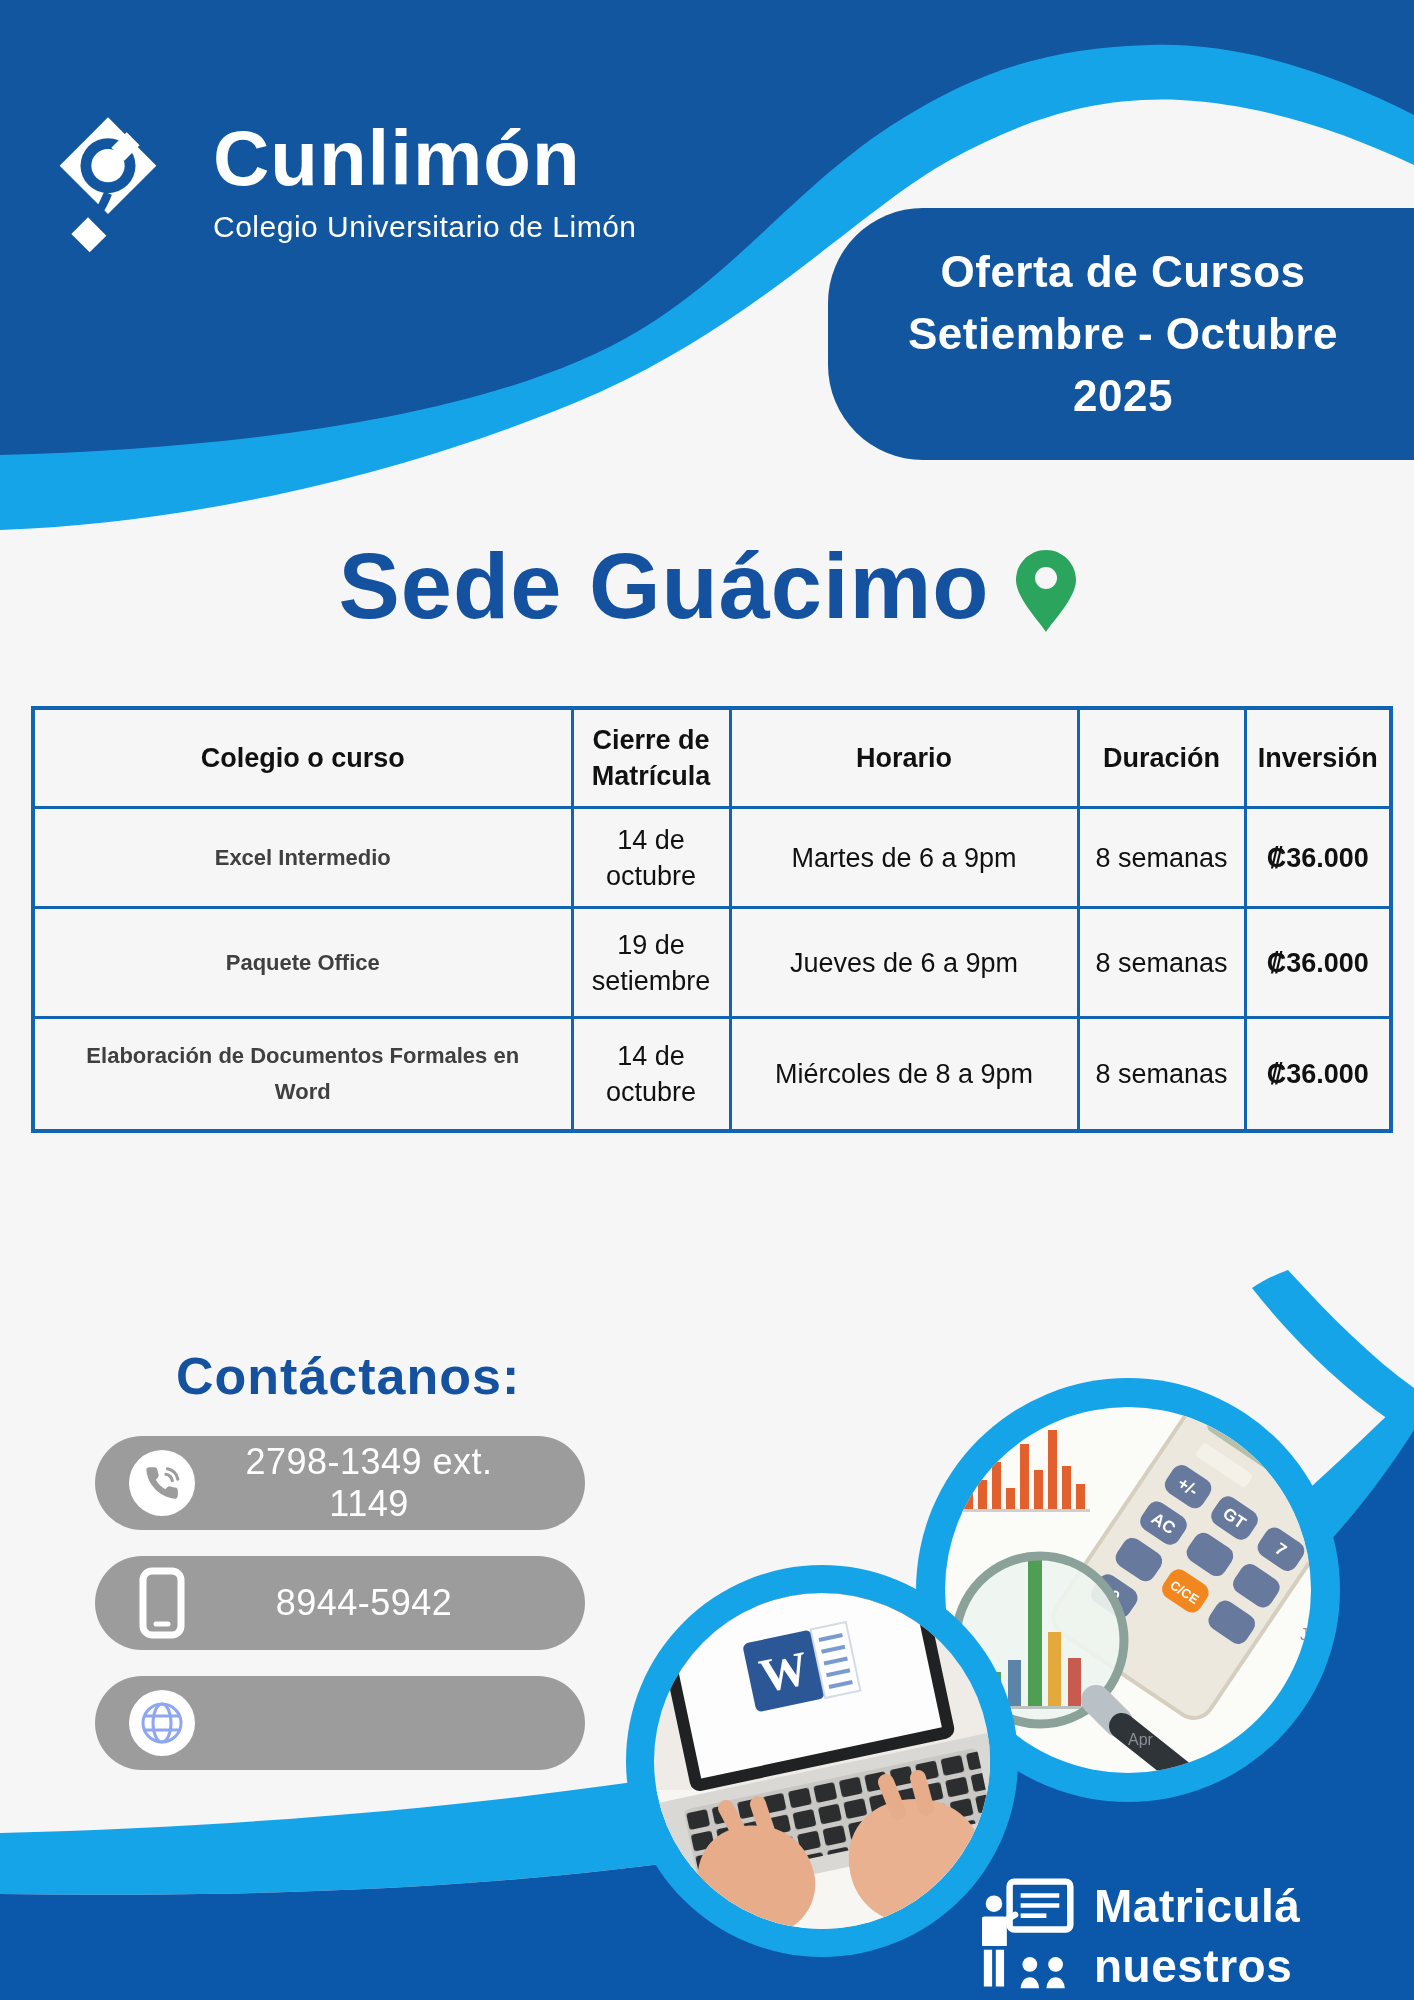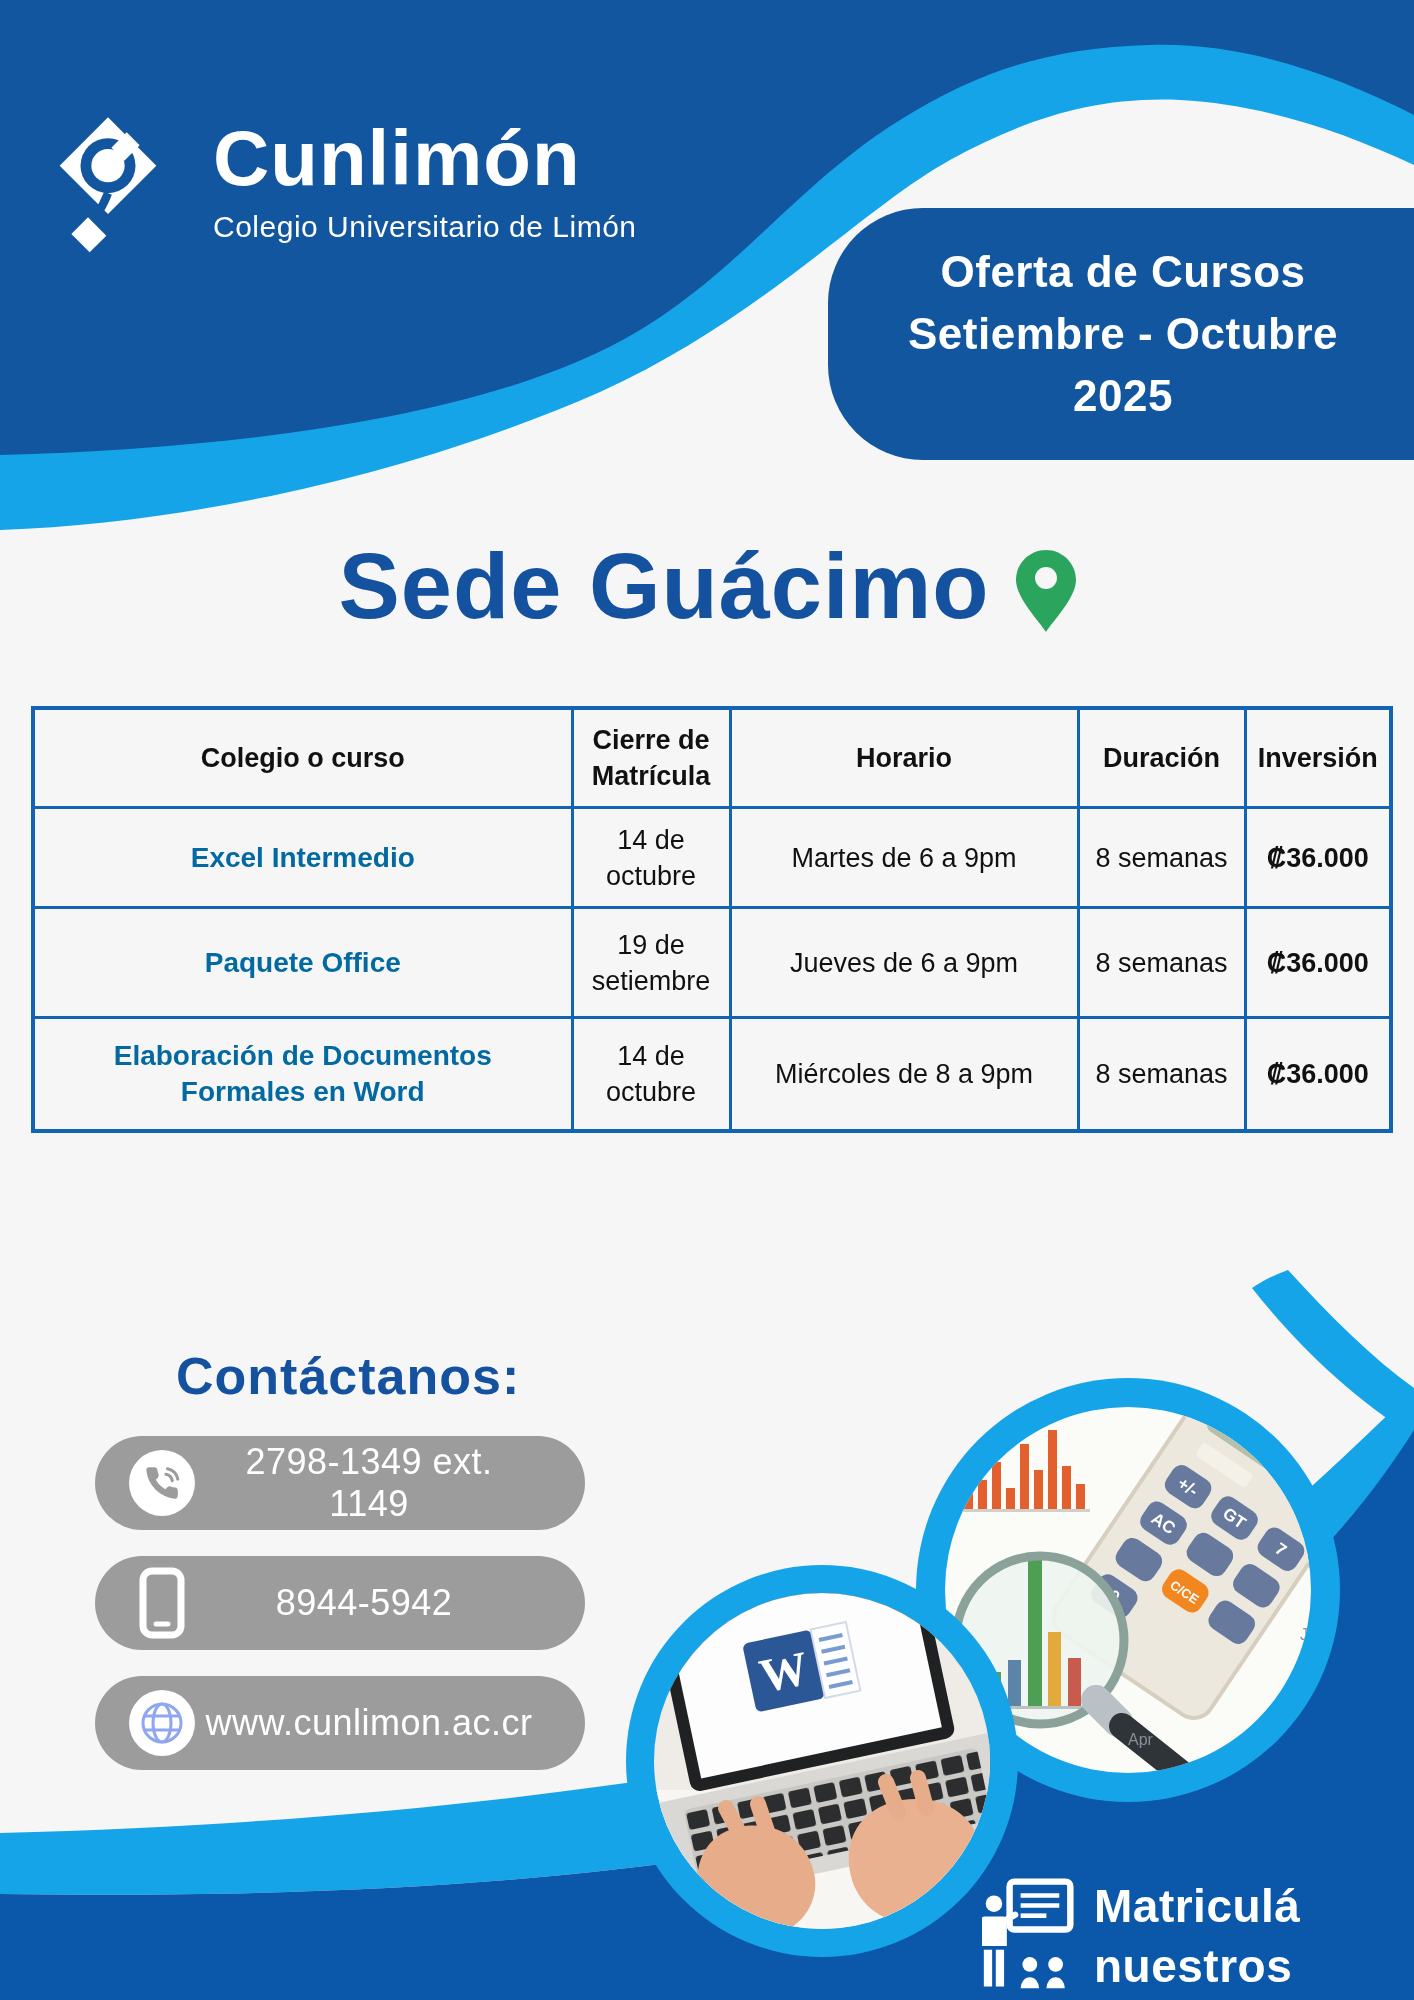--- a/index.html
+++ b/index.html
@@ -28,21 +28,21 @@
   
   .course-table{position:absolute;left:31px;top:706px;width:1358px;border-collapse:collapse;table-layout:fixed;}
   .course-table th,.course-table td{border:3px solid #1263B2;text-align:center;vertical-align:middle;
     background:#f6f6f7;color:#111;}
   .course-table{border:4px solid #1263B2;}
   .course-table th{font-size:27px;font-weight:bold;height:94px;line-height:36px;}
   .course-table td{font-size:27px;line-height:36px;}
   .course-table tr.r1 td{height:95px;}
   .course-table tr.r2 td{height:105px;}
   .course-table tr.r3 td{height:108px;}
-  td.program{color:#0369a1;font-weight:bold;font-size:28px;padding:0 40px;}
+  td.program{color:#404040;font-weight:bold;font-size:22px;padding:0 40px;}
   td.invest{font-weight:bold;}
 
   
   .contact-heading{position:absolute;left:176px;top:1346px;color:#14529F;font-size:52px;font-weight:bold;letter-spacing:1px;}
   .pill{position:absolute;left:95px;width:490px;height:94px;background:#9C9C9C;border-radius:60px;
     display:flex;align-items:center;padding:0 30px 0 34px;box-sizing:border-box;}
   .pill-1{top:1436px;} .pill-2{top:1556px;} .pill-3{top:1676px;}
   .icon-circle{width:66px;height:66px;border-radius:50%;background:#fff;flex:0 0 66px;
     display:flex;align-items:center;justify-content:center;}
   .pill-text{flex:1;text-align:center;color:#fff;font-size:36px;letter-spacing:.5px;padding-right:20px;padding-left:8px;}
@@ -292,21 +292,20 @@
 
   <div class="pill pill-3">
     <span class="icon-circle">
       <svg class="globe-glyph" viewBox="0 0 46 46" fill="none" stroke="#8FA6F2" stroke-width="3">
         <circle cx="23" cy="23" r="19"></circle>
         <ellipse cx="23" cy="23" rx="9" ry="19"></ellipse>
         <line x1="5" y1="16" x2="41" y2="16"></line>
         <line x1="5" y1="30" x2="41" y2="30"></line>
       </svg>
     </span>
-    <span class="pill-text">www.cunlimon.ac.cr</span>
   </div>
 
   <svg class="cta-icon" viewBox="0 0 100 120">
     <rect x="30" y="2" width="66" height="52" rx="5" fill="none" stroke="#ffffff" stroke-width="7"></rect>
     <g stroke="#ffffff" stroke-width="5">
       <line x1="42" y1="17" x2="84" y2="17"></line>
       <line x1="42" y1="28" x2="84" y2="28"></line>
       <line x1="42" y1="39" x2="70" y2="39"></line>
     </g>
     <circle cx="13" cy="26" r="9" fill="#ffffff"></circle>

